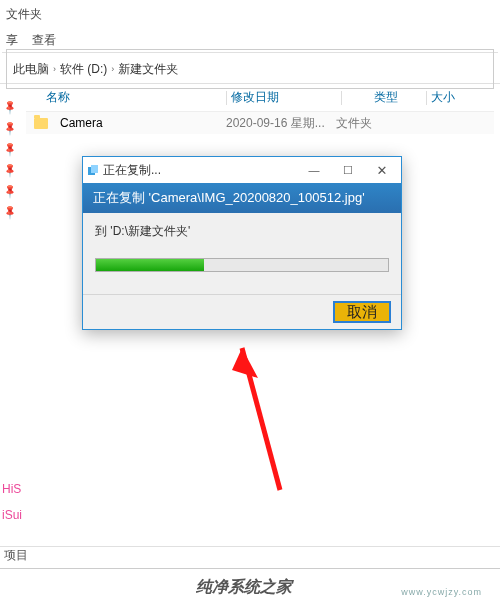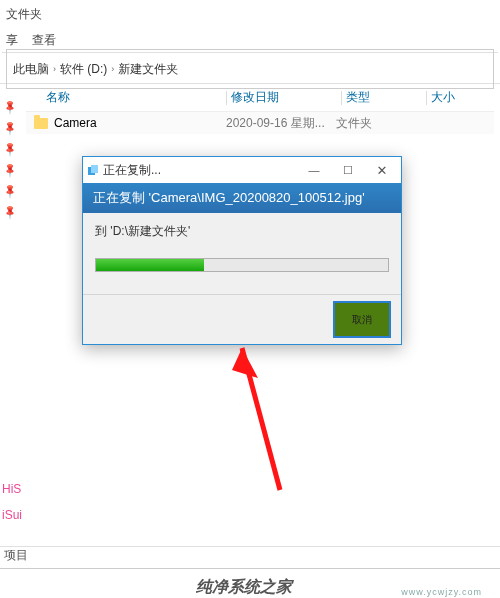--- a/index.html
+++ b/index.html
@@ -15,26 +15,26 @@
   .chev { color: #666; font-size: 9px; }
 
   .explorer-body { display: flex; height: 460px; border-top: 1px solid #e0e0e0; }
   .pinned { width: 20px; display: flex; flex-direction: column; gap: 10px; padding-top: 18px; align-items: center; }
   .pin-icon { color: #888; font-size: 10px; transform: rotate(-45deg); }
 
   .listing { flex: 1; padding: 0 6px; position: relative; }
   .columns { display: flex; height: 28px; align-items: center; color: #0369a1; font-size: 12px; border-bottom: 1px solid #eee; }
   .col-name { flex: 0 0 200px; padding-left: 20px; }
   .col-date { flex: 0 0 110px; }
-  .col-type { flex: 0 0 80px; }
+  .col-type { flex: 0 0 80px; text-align: center; }
   .col-size { flex: 0 0 60px; }
   .sep { width: 1px; height: 14px; background: #ddd; margin-right: 4px; }
 
   .row { display: flex; height: 22px; align-items: center; background: #fafafa; }
-  .row .cell-name { flex: 0 0 200px; display: flex; align-items: center; gap: 6px; padding-left: 8px; }
+  .row .cell-name { flex: 0 0 200px; display: flex; align-items: center; gap: 12px; padding-left: 8px; }
   .row .cell-date { flex: 0 0 110px; color: #777; }
   .row .cell-type { flex: 0 0 80px; color: #777; }
   .folder-icon { width: 14px; height: 11px; background: #ffd86b; border-radius: 1px; position: relative; }
   .folder-icon::before { content: ""; position: absolute; top: -3px; left: 0; width: 6px; height: 3px; background: #ffd86b; border-radius: 1px 1px 0 0; }
 
   
   .dialog { position: absolute; left: 82px; top: 156px; width: 320px; border: 1px solid #2a8dd4; background: #fff; box-shadow: 0 4px 16px rgba(0,0,0,.3); z-index: 5; }
   .dlg-titlebar { height: 26px; background: #fff; display: flex; align-items: center; padding: 0 2px 0 4px; font-size: 12px; color: #333; }
   .dlg-title-text { display: flex; align-items: center; gap: 4px; flex: 1; }
   .dlg-title-icon { width: 12px; height: 12px; }
@@ -42,21 +42,21 @@
   .win-btns { display: flex; }
   .win-btn { width: 34px; height: 24px; display: flex; align-items: center; justify-content: center; color: #555; font-size: 11px; }
   .win-btn.close { font-size: 13px; }
 
   .dlg-banner { background: linear-gradient(#2f85c7, #2a6fb0); color: #fff; padding: 6px 10px; font-size: 13px; }
   .dlg-body { padding: 10px 12px 8px 12px; background: #f0f0f0; }
   .dlg-dest { font-size: 12px; color: #333; margin-bottom: 18px; }
   .progress { height: 14px; border: 1px solid #b0b0b0; background: #e8e8e8; position: relative; margin-bottom: 14px; }
   .progress-fill { position: absolute; left: 0; top: 0; bottom: 0; width: 37%; background: linear-gradient(#54d040, #17a60c); }
   .dlg-btn-row { background: #f0f0f0; border-top: 1px solid #d5d5d5; padding: 6px 10px; display: flex; justify-content: flex-end; }
-  .dlg-cancel { min-width: 58px; height: 37px; border: 2px solid #2a7fd4; background: #4d7c0f; color: #222; font-size: 10px; display: flex; align-items: center; justify-content: center; }
+  .dlg-cancel { min-width: 58px; height: 22px; border: 2px solid #2a7fd4; background: #eab308; color: #222; font-size: 15px; display: flex; align-items: center; justify-content: center; }
 
   
   .arrow { position: absolute; left: 142px; top: 340px; z-index: 6; pointer-events: none; }
   .arrow svg { width: 150px; height: 160px; }
 
   
   .side-links { position: absolute; left: 0; top: 476px; font-size: 12px; color: #ec4899; line-height: 26px; }
   .side-links div { padding-left: 2px; }
   .status-row { position: absolute; left: 0; right: 0; top: 546px; height: 20px; border-top: 1px solid #e0e0e0; display: flex; padding-left: 4px; color: #555; }
 

